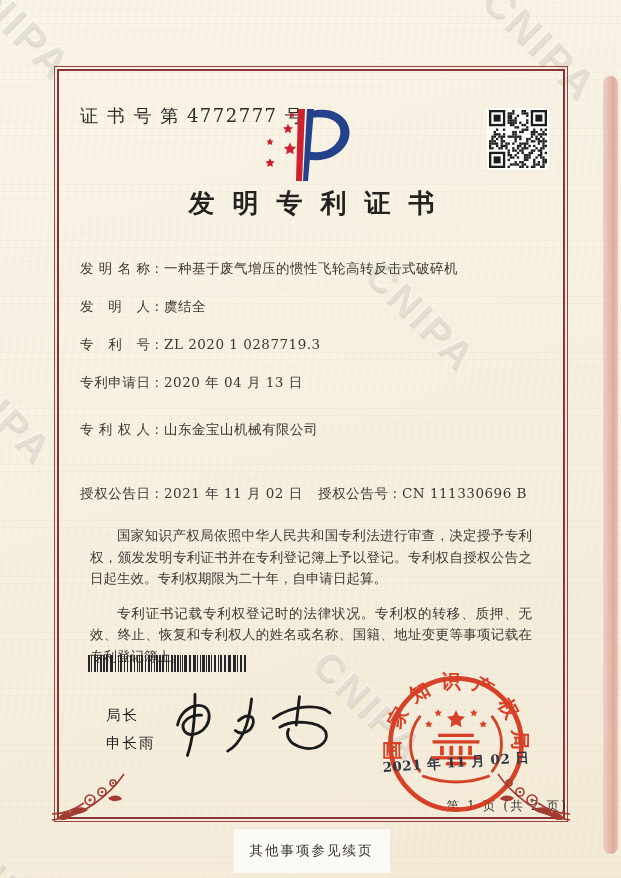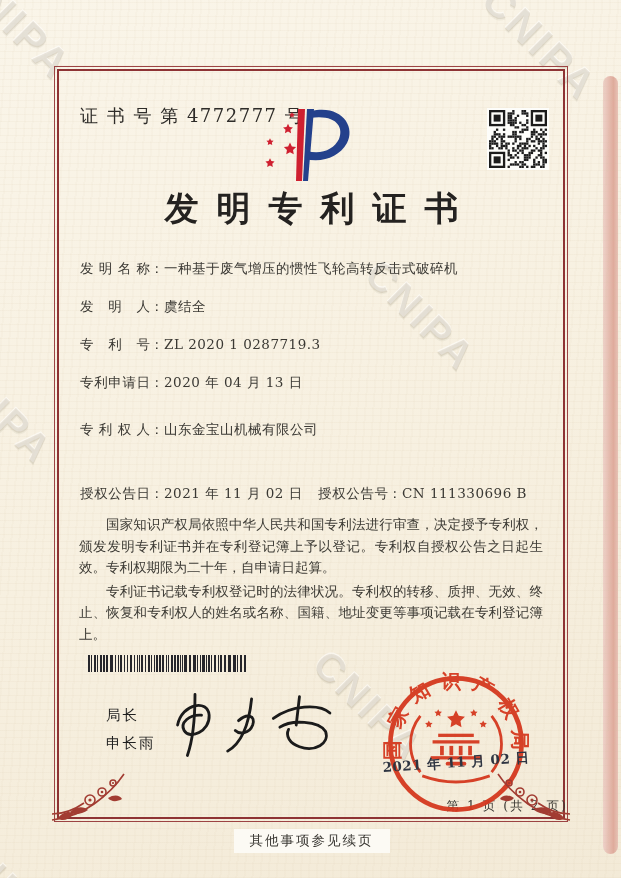--- a/index.html
+++ b/index.html
@@ -18,43 +18,43 @@
     font-weight:bold;font-size:42px;letter-spacing:3px;color:rgba(162,150,126,.22);
     text-shadow:-1px -1px 0 rgba(255,255,255,.55), 1px 1px 0 rgba(120,110,90,.08);
     transform-origin:left top;transform:rotate(45deg);white-space:nowrap;}
   .border-outer{position:absolute;left:54px;top:66px;width:514px;height:756px;z-index:3;
     border:1px solid #9c4343;padding:2px;box-sizing:border-box;}
   .border-inner{width:100%;height:100%;border:2.5px solid #8e3334;box-sizing:border-box;}
   .certno{position:absolute;left:80px;top:104px;z-index:4;font-size:18px;letter-spacing:1.5px;color:#2e2c29;}
   .logo{position:absolute;left:243px;top:101px;z-index:4;}
   .qr{position:absolute;left:487px;top:108px;z-index:4;background:#fdfdfa;padding:2px;}
   .title{position:absolute;left:55px;top:186px;width:513px;z-index:4;text-align:center;
-    font-size:34px;font-weight:600;color:#242220;letter-spacing:18px;padding-left:18px;box-sizing:border-box;}
+    font-size:26px;font-weight:600;color:#242220;letter-spacing:18px;padding-left:18px;box-sizing:border-box;}
   .frow{position:absolute;left:80px;z-index:4;font-size:13.5px;color:#3a3833;width:470px;white-space:nowrap;}
   .flabel{display:inline-block;width:70px;text-align:justify;text-align-last:justify;vertical-align:top;}
   .fcolon{display:inline-block;width:14px;}
   .fvalue{letter-spacing:.5px;}
   .grant2{position:absolute;left:238px;top:0;}
   .paras{position:absolute;left:77px;top:512px;width:468px;z-index:4;font-size:13.5px;
     line-height:21.5px;text-align:justify;color:#3c3a34;}
-  .paras p{margin:2px;text-indent:2em;}
+  .paras p{margin:13px;text-indent:2em;}
   .barcode{position:absolute;left:88px;top:655px;z-index:4;}
   .signer{position:absolute;left:88px;z-index:4;font-family:"Liberation Sans",sans-serif;
     font-size:14.5px;color:#1f1f1f;letter-spacing:2px;margin-left:18px;}
   .signature{position:absolute;left:158px;top:684px;z-index:4;}
   .seal{position:absolute;left:381px;top:669px;z-index:5;opacity:.94;}
   .seal-date{position:absolute;left:372px;top:754px;width:168px;z-index:7;text-align:center;
     font-size:13.5px;font-weight:bold;color:#2e3542;letter-spacing:.5px;transform:rotate(-4deg);}
   .pageinfo{position:absolute;left:55px;top:798px;width:513px;z-index:4;text-align:right;
     font-size:12.5px;letter-spacing:2px;color:#3a3833;}
   .flourish{position:absolute;top:770px;z-index:6;}
   .flourish.left{left:50px;}
   .flourish.right{left:482px;transform:scaleX(-1);}
   .footer-note{position:absolute;left:55px;top:829px;width:513px;z-index:4;text-align:center;}
-  .footer-note span{display:inline-block;background:#fcfaf4;padding:3px 16px;
+  .footer-note span{display:inline-block;background:#fcfaf4;padding:13px 16px;
     font-size:13.5px;letter-spacing:2px;color:#3a3833;}
   svg text{font-family:"DejaVu Serif","Liberation Serif",serif;}
 </style>
 </head>
 <body>
 
 <div class="page">
 
   <svg width="0" height="0" style="position:absolute">
     <defs>

